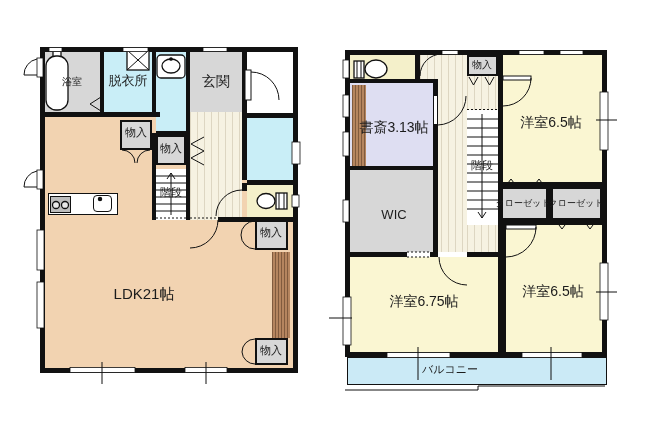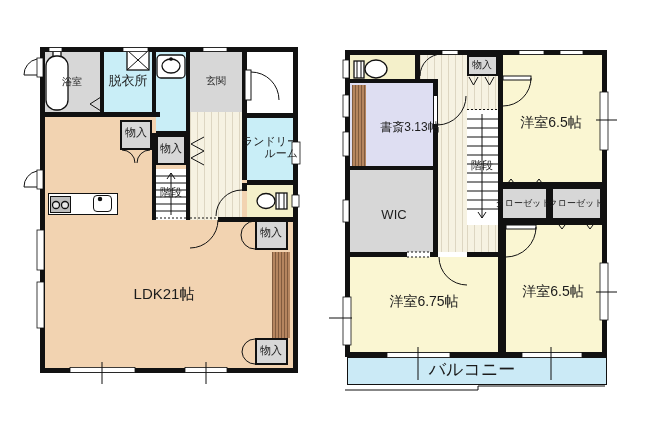--- a/index.html
+++ b/index.html
@@ -15,21 +15,21 @@
      background-image:repeating-linear-gradient(to right,#ddd6c2 0,#ddd6c2 1px,transparent 1px,transparent 7px);}
   .fill-yellow{background:#faf6d2;}
   .fill-toilet{background:#f4f0ca;}
   .fill-study{background:#dedef2;}
   .fill-balcony{background:#cbeaf6;border:1px solid #111;}
   .fill-wood{background:#b5855f;
      background-image:repeating-linear-gradient(to right,#815b3e 0,#815b3e 1px,transparent 1px,transparent 3px);}
   .box{position:absolute;background:#d7d7d7;border:2px solid #111;box-sizing:border-box;}
   .white-box{position:absolute;background:#fff;border:1px solid #111;box-sizing:border-box;}
   .lbl{position:absolute;transform:translate(-50%,-50%);white-space:nowrap;
-       text-align:right;line-height:1.05;color:#1c1c1c;}
+       text-align:center;line-height:1.05;color:#1c1c1c;}
   .lbl.wrap{white-space:normal;}
   svg.overlay{position:absolute;left:0;top:0;pointer-events:none;}
 </style>
 </head>
 <body>
 
 <div id="canvas">
 
   <div class="room fill-ldk" style="left:44px;top:112px;width:249px;height:256px"></div>
   <div class="room fill-gray" style="left:44px;top:52px;width:56px;height:63px"></div>
@@ -205,33 +205,32 @@
     <g stroke="#111" stroke-width="1" fill="none">
       <path d="M596 120 H617 M596 292 H617"></path>
       <path d="M418 347 V380 M551 347 V380"></path>
       <path d="M329 318 H352"></path>
       <path d="M345 390 H478 V386 H605"></path>
     </g>
   </svg>
 
   <div class="lbl" style="left:72px;top:82px;font-size:10px">浴室</div>
   <div class="lbl" style="left:128px;top:81px;font-size:13px">脱衣所</div>
-  <div class="lbl" style="left:216px;top:81px;font-size:10px">玄関</div>
+  <div class="lbl" style="left:216px;top:81px;font-size:14px">玄関</div>
   <div class="lbl" style="left:136px;top:133px;font-size:11px">物入</div>
   <div class="lbl" style="left:171px;top:149px;font-size:11px">物入</div>
   <div class="lbl" style="left:171px;top:193px;font-size:11px">階段</div>
-  <div class="lbl wrap" style="left:269px;top:148px;font-size:11px;width:58px">ランドリールーム</div>
-  <div class="lbl" style="left:164px;top:294px;font-size:15px">LDK21帖</div>
+  <div class="lbl" style="left:144px;top:294px;font-size:15px">LDK21帖</div>
   <div class="lbl" style="left:271px;top:233px;font-size:11px">物入</div>
   <div class="lbl" style="left:271px;top:351px;font-size:11px">物入</div>
 
   <div class="lbl" style="left:482px;top:65px;font-size:10px">物入</div>
   <div class="lbl" style="left:551px;top:122px;font-size:14px">洋室6.5帖</div>
-  <div class="lbl" style="left:410px;top:127px;font-size:12px">書斎3.13帖</div>
+  <div class="lbl" style="left:394px;top:127px;font-size:14px">書斎3.13帖</div>
   <div class="lbl" style="left:482px;top:166px;font-size:11px">階段</div>
   <div class="lbl" style="left:394px;top:215px;font-size:13px">WIC</div>
   <div class="lbl" style="left:523px;top:204px;font-size:9px">クローゼット</div>
   <div class="lbl" style="left:576px;top:204px;font-size:9px">クローゼット</div>
   <div class="lbl" style="left:424px;top:301px;font-size:14px">洋室6.75帖</div>
   <div class="lbl" style="left:553px;top:291px;font-size:14px">洋室6.5帖</div>
-  <div class="lbl" style="left:472px;top:370px;font-size:17px">バルコニー</div>
+  <div class="lbl" style="left:450px;top:370px;font-size:11px">バルコニー</div>
 
 </div>
 
 </body></html>

